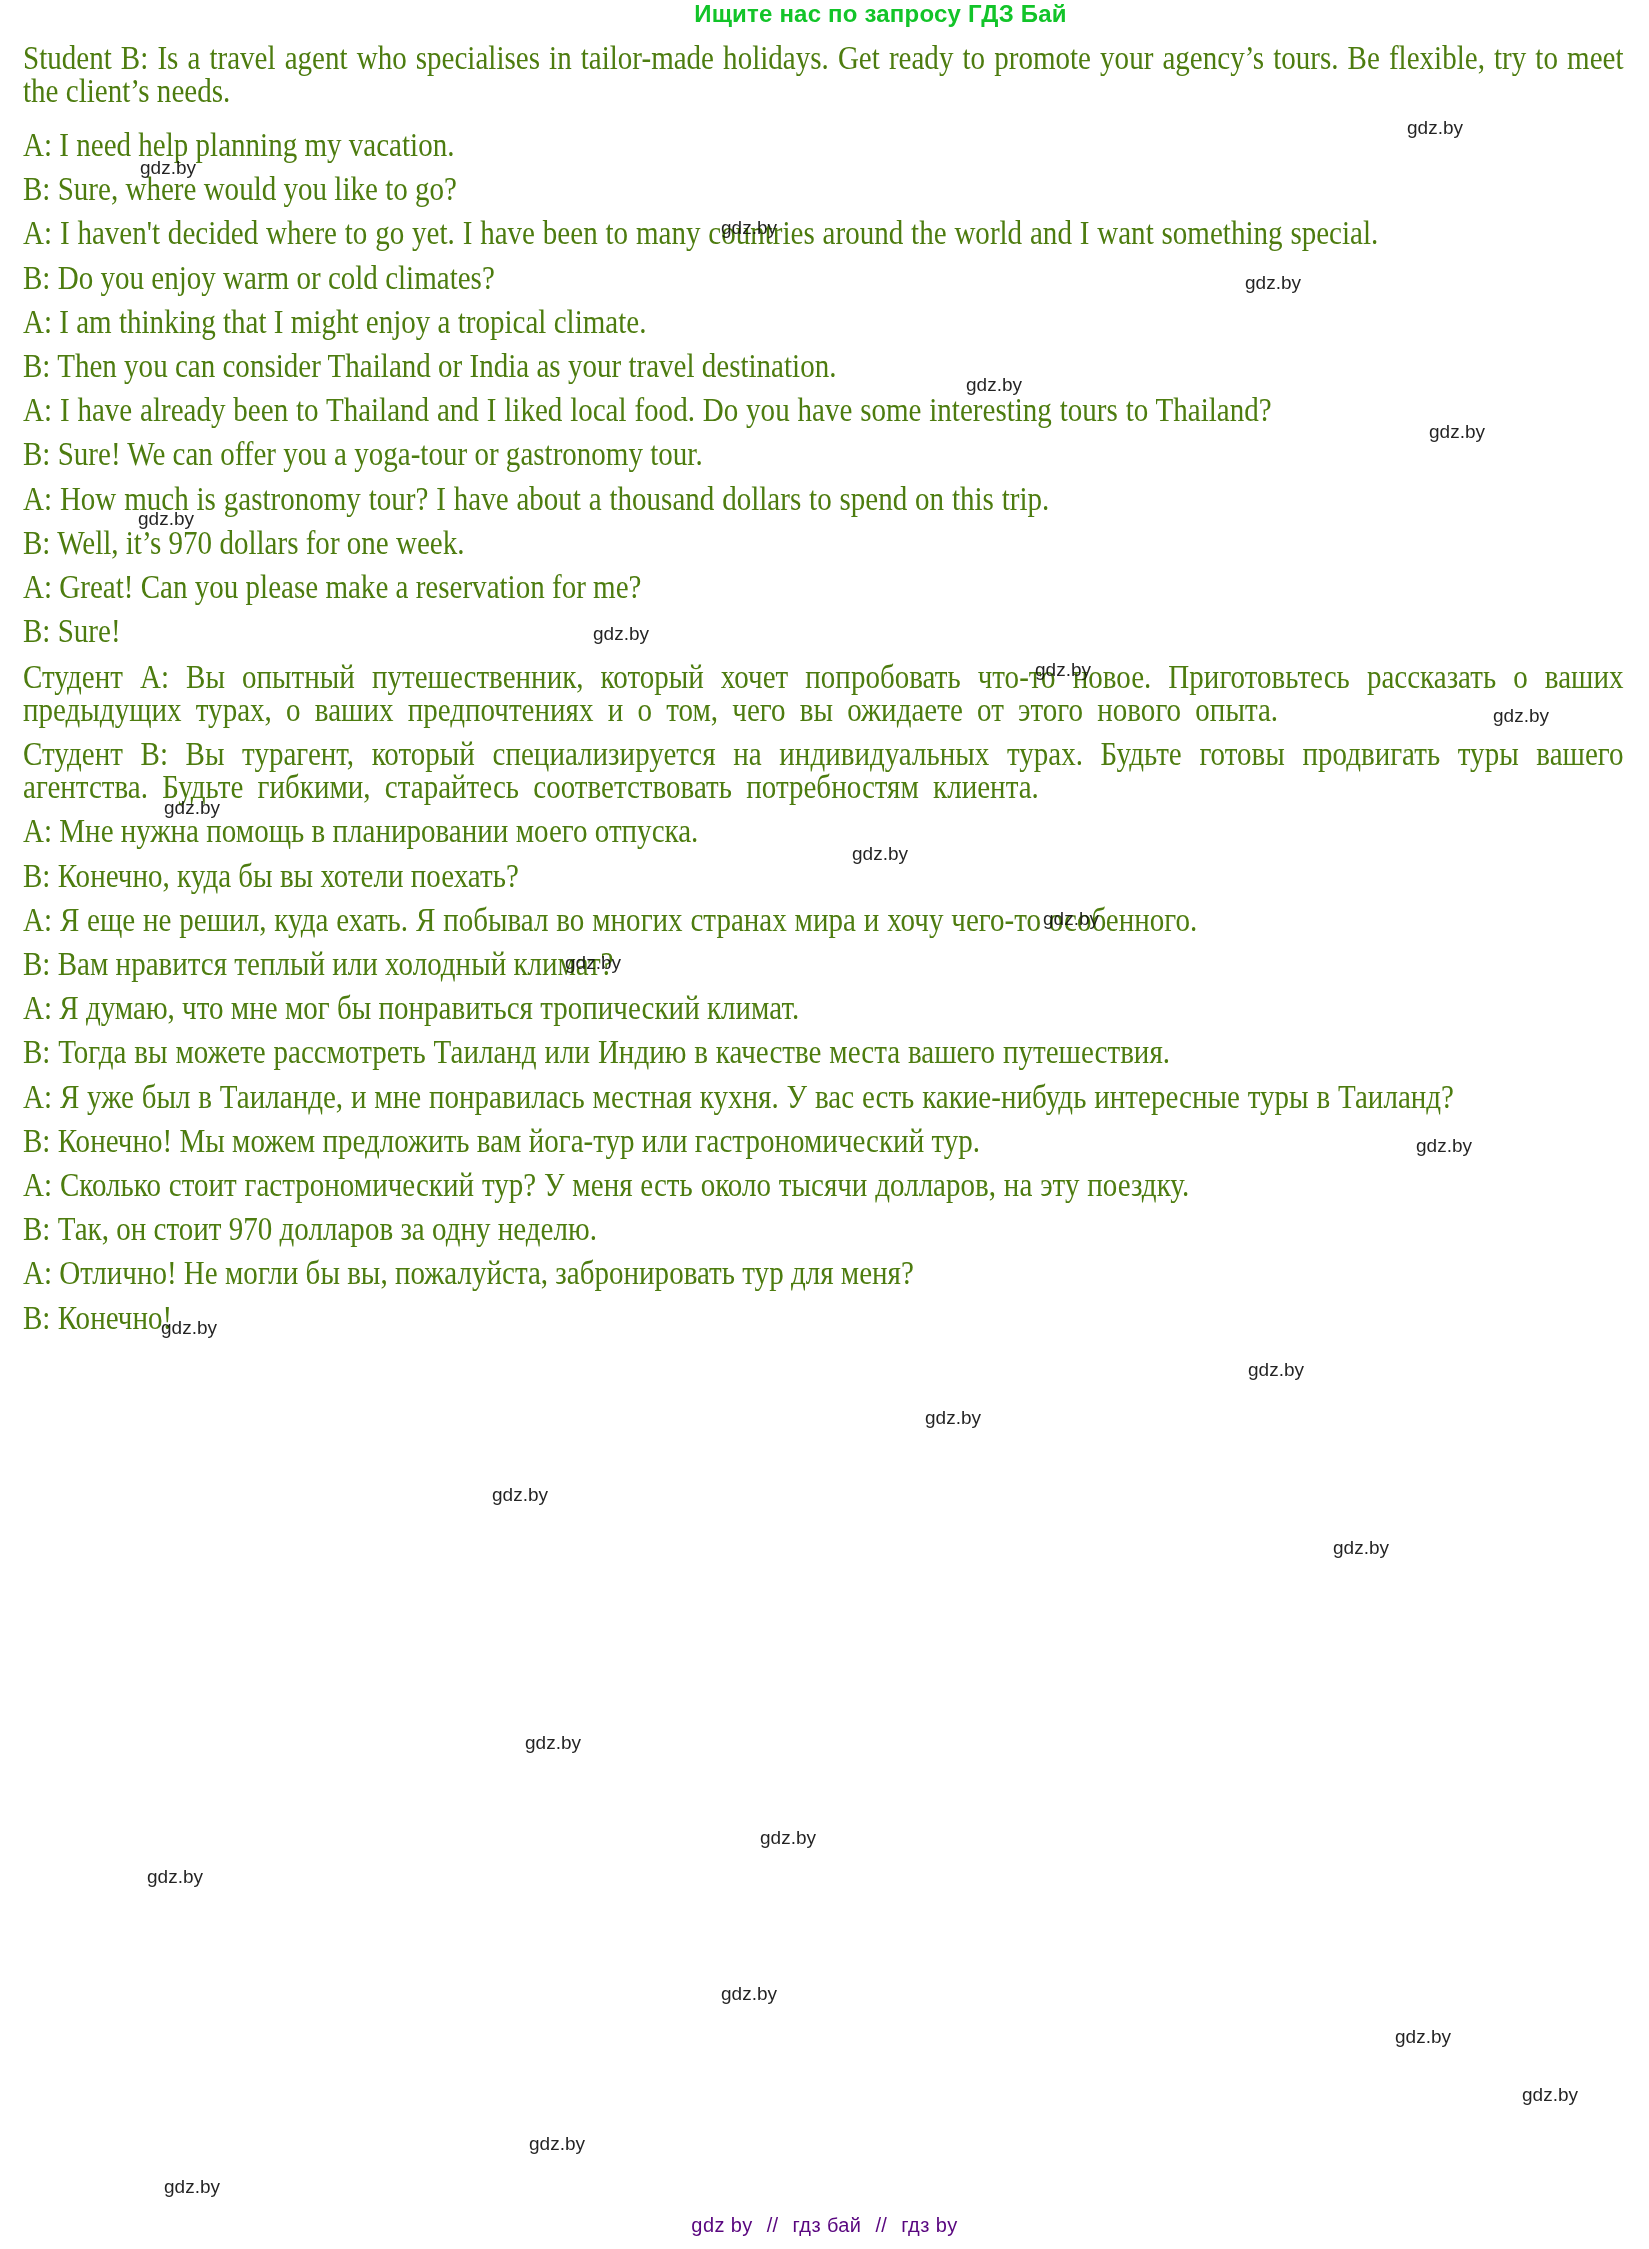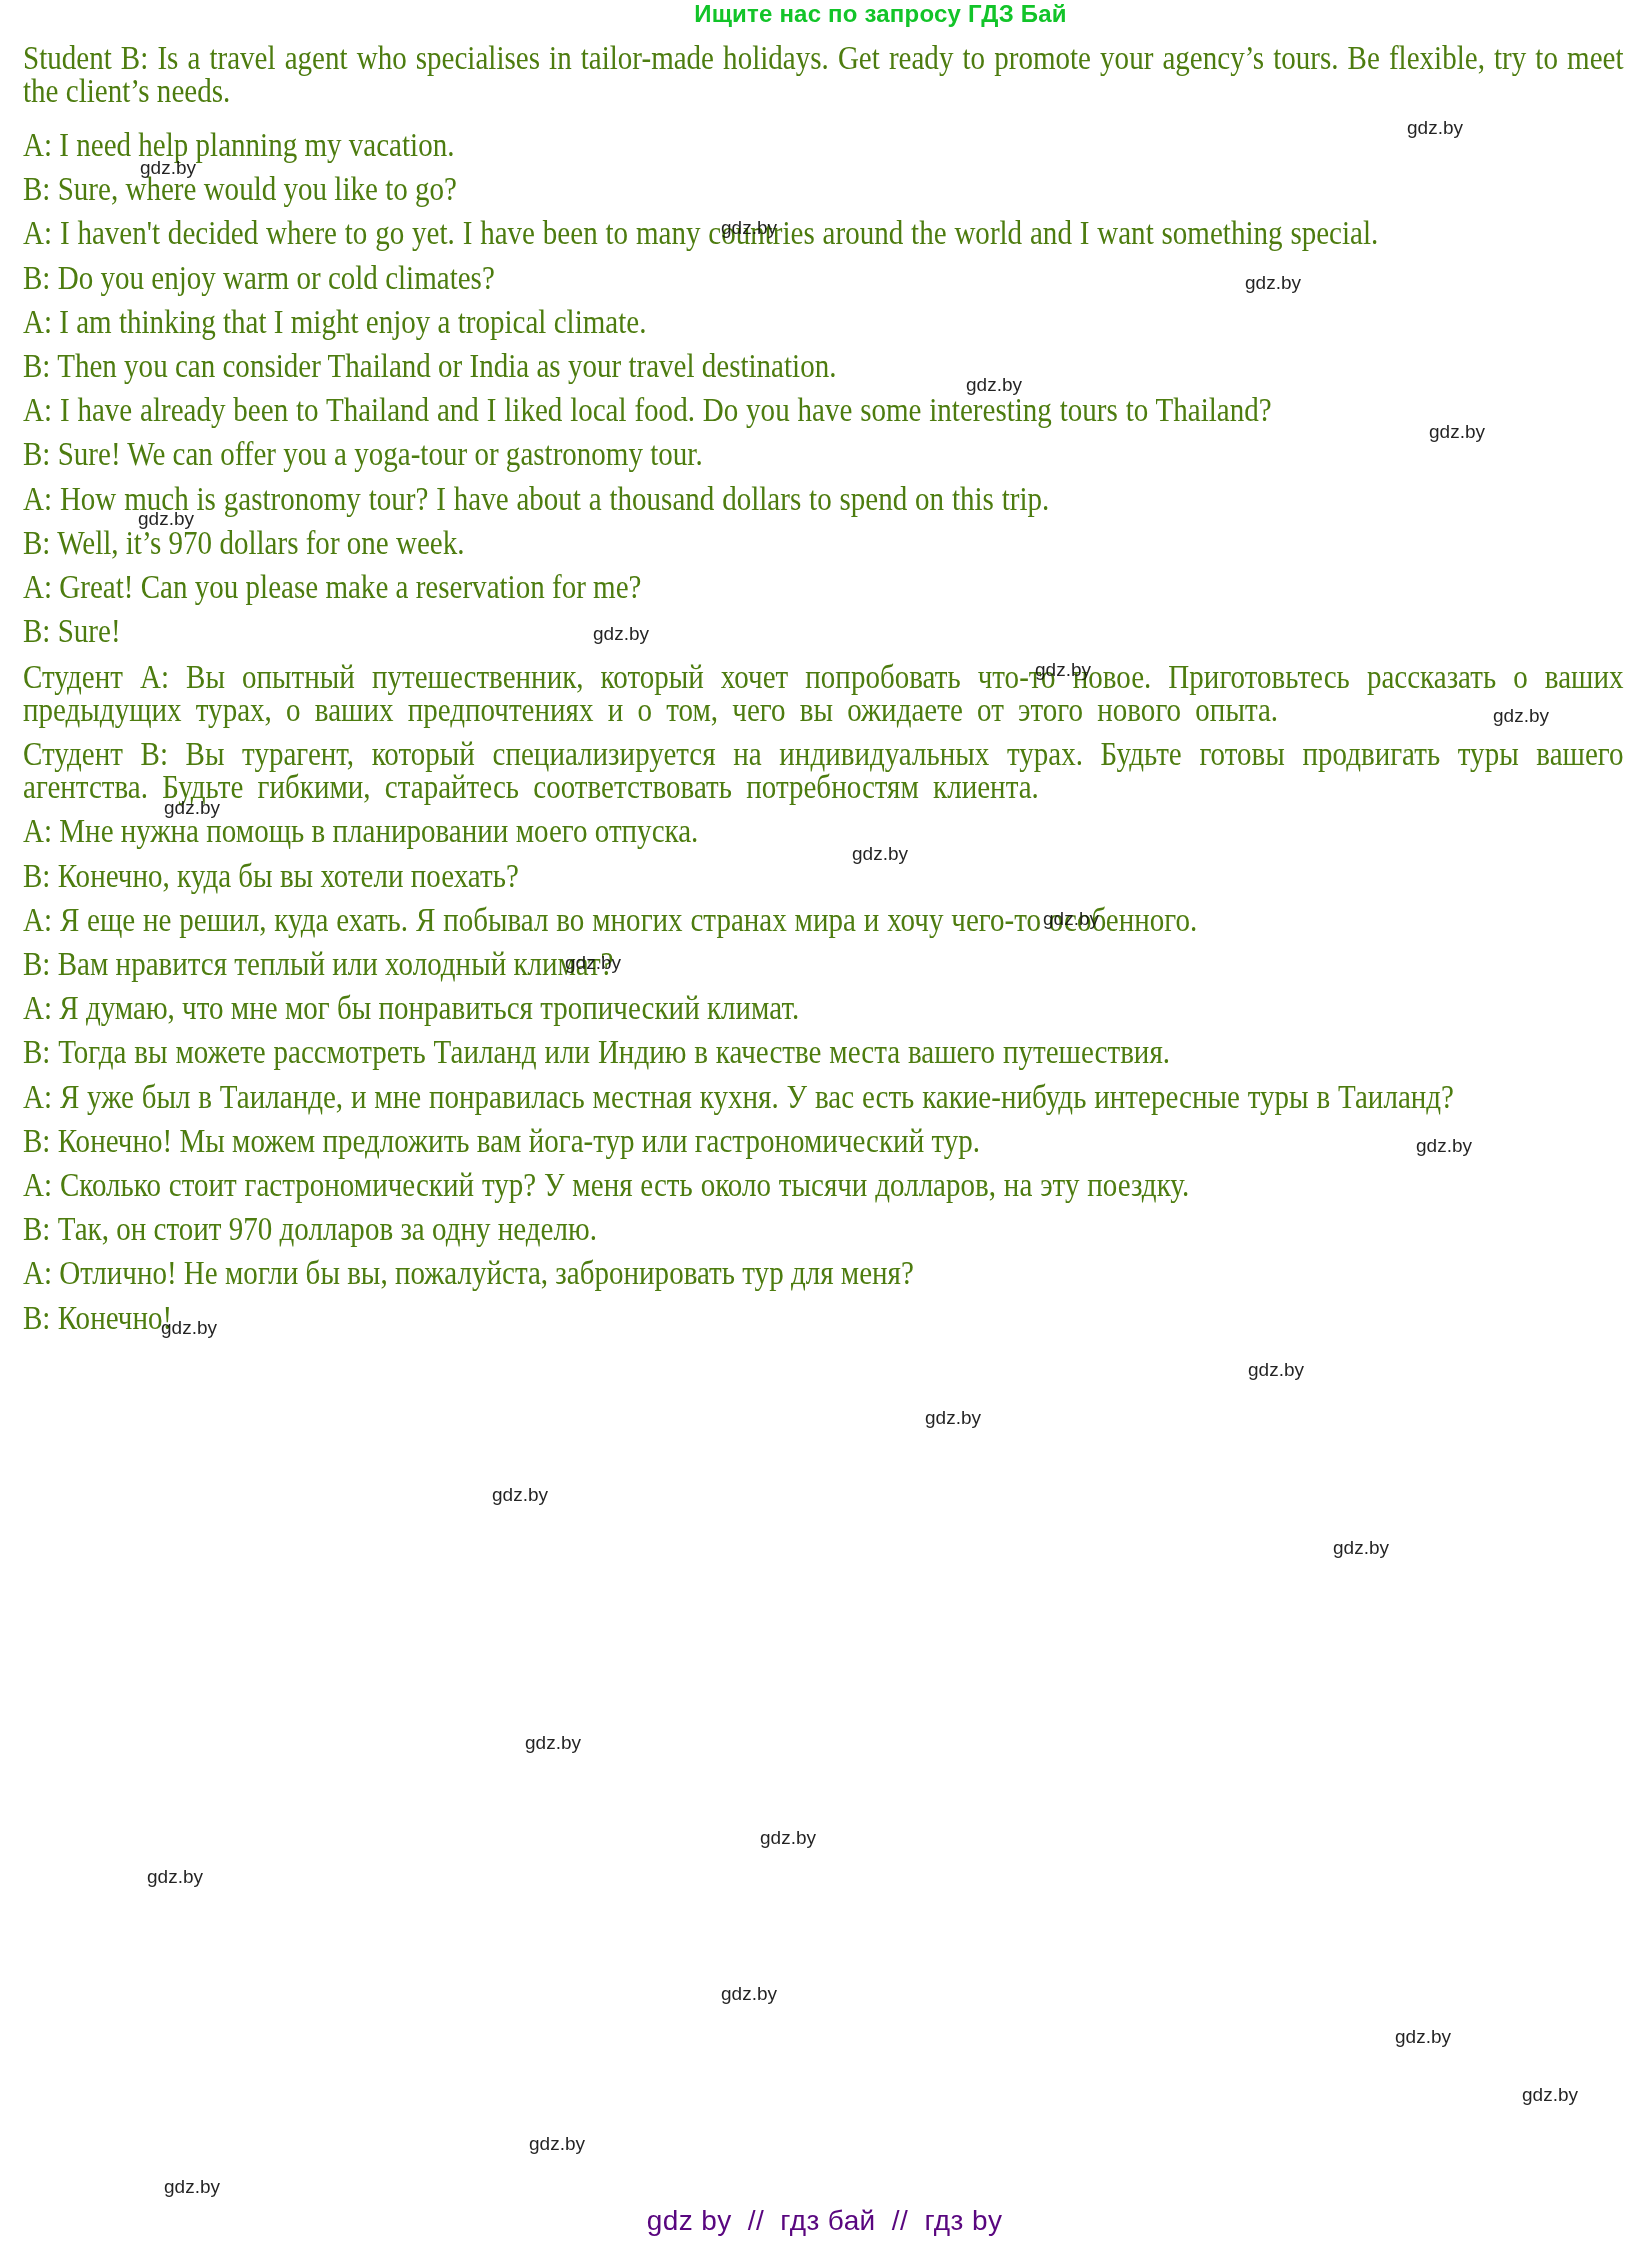--- a/index.html
+++ b/index.html
@@ -96,21 +96,21 @@
 
   
   .footer {
     position: absolute;
     left: 0;
     bottom: 13px;
     width: 1649px;
     text-align: center;
     color: #59067f;
     font-family: "Liberation Sans", "DejaVu Sans", sans-serif;
-    font-size: 28px;
+    font-size: 20px;
     letter-spacing: 0.4px;
     white-space: nowrap;
   }
   .footer .sep { padding: 0 8px; }
 </style>
 </head>
 <body>
 
 <div id="page">
 

